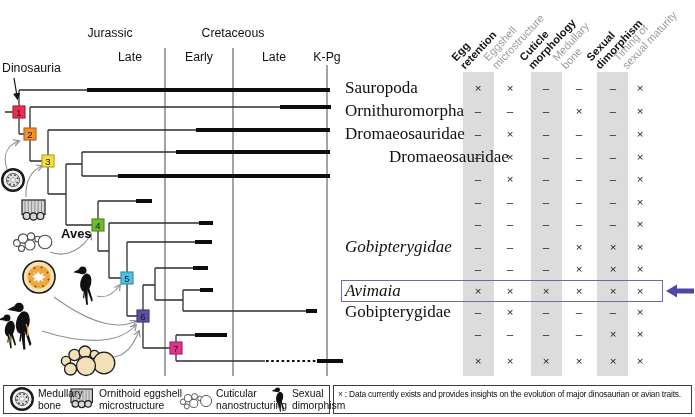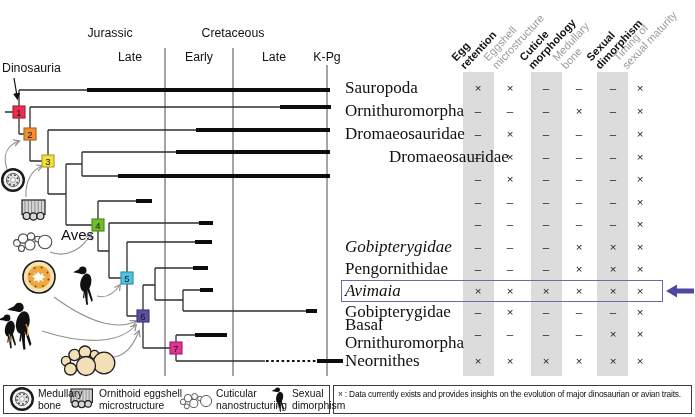--- a/index.html
+++ b/index.html
@@ -2,21 +2,21 @@
 <html><head>
 <meta charset="utf-8">
 <style>
   html,body{margin:0;padding:0;background:#fff;}
   #canvas{position:relative;width:695px;height:417px;background:#ffffff;
     font-family:"Liberation Sans",sans-serif;overflow:hidden;}
   .band{position:absolute;top:72px;height:304px;width:31px;background:#dcdcdc;}
   svg.overlay{position:absolute;left:0;top:0;}
   .ts{position:absolute;font-size:12.3px;color:#111;transform:translateX(-50%);white-space:nowrap;}
   .lbl{position:absolute;font-size:12.3px;color:#111;white-space:nowrap;}
-  .aves{font-size:15px;}
+  .aves{font-size:13px;font-weight:bold;}
   .col-header{position:absolute;font-size:11px;line-height:1.12;white-space:pre-line;
     transform:rotate(-47deg);transform-origin:0 100%;color:#9b9b9b;width:95px;}
   .col-header.em{color:#141414;font-weight:bold;}
   .taxon{position:absolute;left:345px;width:118px;font-size:17px;line-height:1.05;
     color:#101010;transform:translateY(-50%);font-family:Liberation Serif, serif;}
   .taxon.it{font-style:italic;}
   .cell{position:absolute;font-size:11.5px;color:#222;transform:translate(-50%,-50%);}
   .node{position:absolute;width:13px;height:13px;transform:translate(-50%,-50%);
     display:flex;align-items:center;justify-content:center;font-size:9.5px;color:#16161a;
     border:1px solid rgba(0,0,0,.32);box-sizing:border-box;z-index:5;}
@@ -246,49 +246,46 @@
     <div class="cell" style="left: 579px; top: 224px;">–</div>
     <div class="cell" style="left: 613px; top: 224px;">–</div>
     <div class="cell" style="left: 640px; top: 224px;">×</div>
     <div class="taxon it" style="top: 247px;">Gobipterygidae</div>
     <div class="cell" style="left: 478px; top: 247px;">–</div>
     <div class="cell" style="left: 510px; top: 247px;">–</div>
     <div class="cell" style="left: 546px; top: 247px;">–</div>
     <div class="cell" style="left: 579px; top: 247px;">×</div>
     <div class="cell" style="left: 613px; top: 247px;">×</div>
     <div class="cell" style="left: 640px; top: 247px;">×</div>
-    <div class="taxon" style="top: 269px;">Pengornithidae</div>
     <div class="cell" style="left: 478px; top: 269px;">–</div>
     <div class="cell" style="left: 510px; top: 269px;">–</div>
     <div class="cell" style="left: 546px; top: 269px;">–</div>
     <div class="cell" style="left: 579px; top: 269px;">×</div>
     <div class="cell" style="left: 613px; top: 269px;">×</div>
     <div class="cell" style="left: 640px; top: 269px;">×</div>
     <div class="taxon it" style="top: 291px;">Avimaia</div>
     <div class="cell" style="left: 478px; top: 291px;">×</div>
     <div class="cell" style="left: 510px; top: 291px;">×</div>
     <div class="cell" style="left: 546px; top: 291px;">×</div>
     <div class="cell" style="left: 579px; top: 291px;">×</div>
     <div class="cell" style="left: 613px; top: 291px;">×</div>
     <div class="cell" style="left: 640px; top: 291px;">×</div>
     <div class="taxon" style="top: 312px;">Gobipterygidae</div>
     <div class="cell" style="left: 478px; top: 312px;">–</div>
     <div class="cell" style="left: 510px; top: 312px;">×</div>
     <div class="cell" style="left: 546px; top: 312px;">–</div>
     <div class="cell" style="left: 579px; top: 312px;">–</div>
     <div class="cell" style="left: 613px; top: 312px;">–</div>
     <div class="cell" style="left: 640px; top: 312px;">×</div>
-    <div class="taxon" style="top: 334px;">Basal Ornithuromorpha</div>
     <div class="cell" style="left: 478px; top: 334px;">–</div>
     <div class="cell" style="left: 510px; top: 334px;">–</div>
     <div class="cell" style="left: 546px; top: 334px;">–</div>
     <div class="cell" style="left: 579px; top: 334px;">–</div>
     <div class="cell" style="left: 613px; top: 334px;">×</div>
     <div class="cell" style="left: 640px; top: 334px;">×</div>
-    <div class="taxon" style="top: 361px;">Neornithes</div>
     <div class="cell" style="left: 478px; top: 361px;">×</div>
     <div class="cell" style="left: 510px; top: 361px;">×</div>
     <div class="cell" style="left: 546px; top: 361px;">×</div>
     <div class="cell" style="left: 579px; top: 361px;">×</div>
     <div class="cell" style="left: 613px; top: 361px;">×</div>
     <div class="cell" style="left: 640px; top: 361px;">×</div>
     <div class="node" style="left: 19px; top: 112px; background: rgb(234, 45, 80);">1</div>
     <div class="node" style="left: 30px; top: 134px; background: rgb(242, 144, 46);">2</div>
     <div class="node" style="left: 48px; top: 161px; background: rgb(244, 226, 58);">3</div>
     <div class="node" style="left: 98px; top: 225px; background: rgb(111, 190, 39);">4</div>

